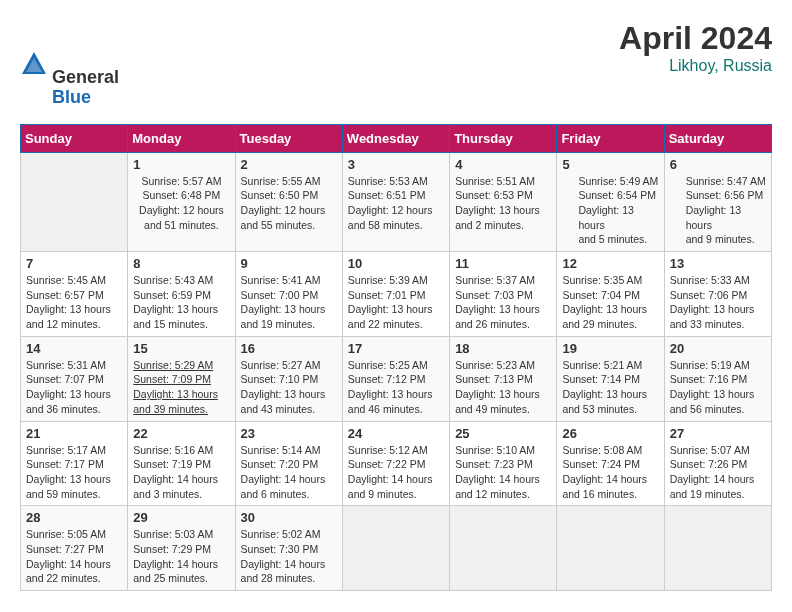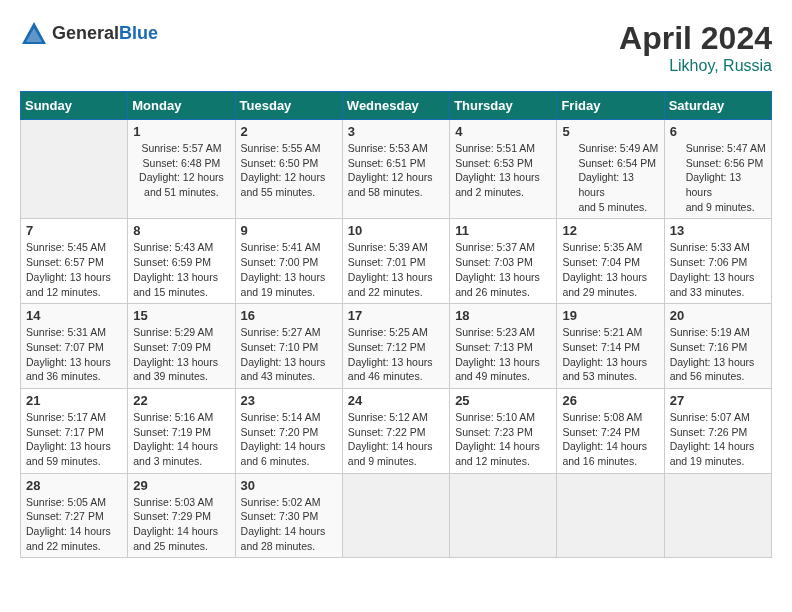--- a/index.html
+++ b/index.html
@@ -15,22 +15,23 @@
       justify-content: space-between;
       align-items: flex-start;
       margin-bottom: 16px;
     }
     .logo {
       display: flex;
       align-items: center;
     }
     .logo-text {
       display: flex;
-      flex-direction: row;
+      flex-direction: column;
       line-height: 1.1;
+      margin-top: 48px;
     }
     .logo-general {
       font-size: 18px;
       font-weight: bold;
       color: #333;
     }
     .logo-blue {
       font-size: 18px;
       font-weight: bold;
       color: #1a6bb5;
@@ -51,21 +52,21 @@
     .location {
       font-size: 16px;
       color: #0f766e;
     }
     table {
       width: 100%;
       border-collapse: collapse;
       font-size: 11px;
     }
     thead tr th {
-      background-color: #0f766e;
+      background-color: #be185d;
       color: #fff;
       padding: 6px 4px;
       text-align: left;
       font-size: 13px;
       font-weight: bold;
       border: 1px solid #1a6bb5;
     }
     tbody tr td {
       border: 1px solid #ccc;
       vertical-align: top;
@@ -228,21 +229,21 @@
       <tr>
         <td>
           <span class="day-number">14</span>
           <div class="day-info" style="white-space: pre-line;">Sunrise: 5:31 AM
 Sunset: 7:07 PM
 Daylight: 13 hours
 and 36 minutes.</div>
         </td>
         <td>
           <span class="day-number">15</span>
-          <div class="day-info" style="white-space: pre-line;">Sunrise: 5:29 AM
+          <div class="day-info" style="white-space: pre-line; text-decoration: underline;">Sunrise: 5:29 AM
 Sunset: 7:09 PM
 Daylight: 13 hours
 and 39 minutes.</div>
         </td>
         <td>
           <span class="day-number">16</span>
           <div class="day-info" style="white-space: pre-line;">Sunrise: 5:27 AM
 Sunset: 7:10 PM
 Daylight: 13 hours
 and 43 minutes.</div>

